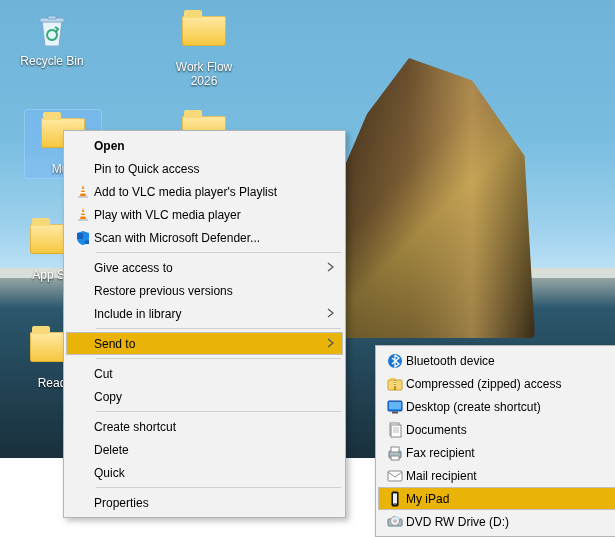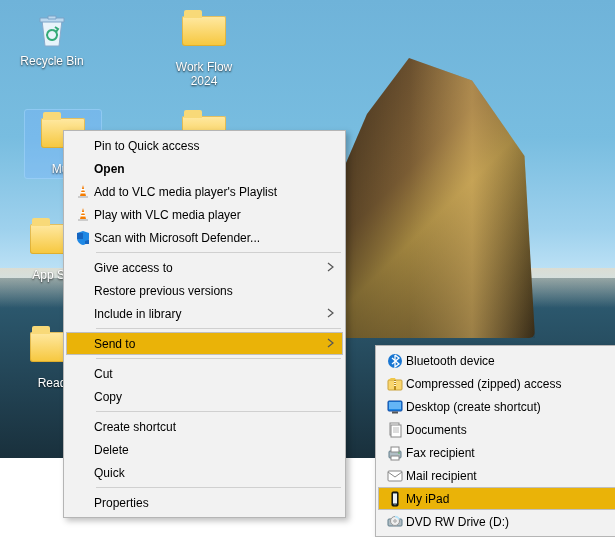--- a/index.html
+++ b/index.html
@@ -171,21 +171,21 @@
           <path d="M23 17 l3 2 -2 3" fill="none" stroke="#3a7" stroke-width="2"></path>
         </svg>
     </div>
     <div>Recycle Bin</div>
   </div>
 
   <div class="dicon" style="left:166px; top:10px;">
     <div class="glyph">
         <div class="folder-shape"></div>
       </div>
-    <div>Work Flow 2024</div>
+    <div>Work Flow 2026</div>
   </div>
 
   <div class="dicon selected" style="left:25px; top:110px;">
     <div class="glyph">
         <div class="folder-shape"></div>
       </div>
     <div>Mus</div>
   </div>
 
   <div class="dicon" style="left:166px; top:110px;">
@@ -204,25 +204,25 @@
   <div class="dicon" style="left:14px; top:326px;">
     <div class="glyph">
         <div class="folder-shape"></div>
       </div>
     <div>Read</div>
   </div>
 
   <div id="main-ctx" class="ctx">
     <div class="row">
       <span class="icon-slot"></span>
+      <span style="font-weight:600">Open</span>
+    </div>
+    <div class="row">
+      <span class="icon-slot"></span>
       <span>Pin to Quick access</span>
-    </div>
-    <div class="row">
-      <span class="icon-slot"></span>
-      <span style="font-weight:600">Open</span>
     </div>
     <div class="row">
       <span class="icon-slot">
           <svg viewBox="0 0 16 16">
             <path d="M8 1 L11 12 H5 Z" fill="#f57c00"></path>
             <rect x="3" y="12" width="10" height="2" fill="#ccc"></rect>
             <rect x="6" y="5" width="4" height="1.5" fill="#fff"></rect>
             <rect x="5.5" y="8" width="5" height="1.5" fill="#fff"></rect>
           </svg>
         </span>

